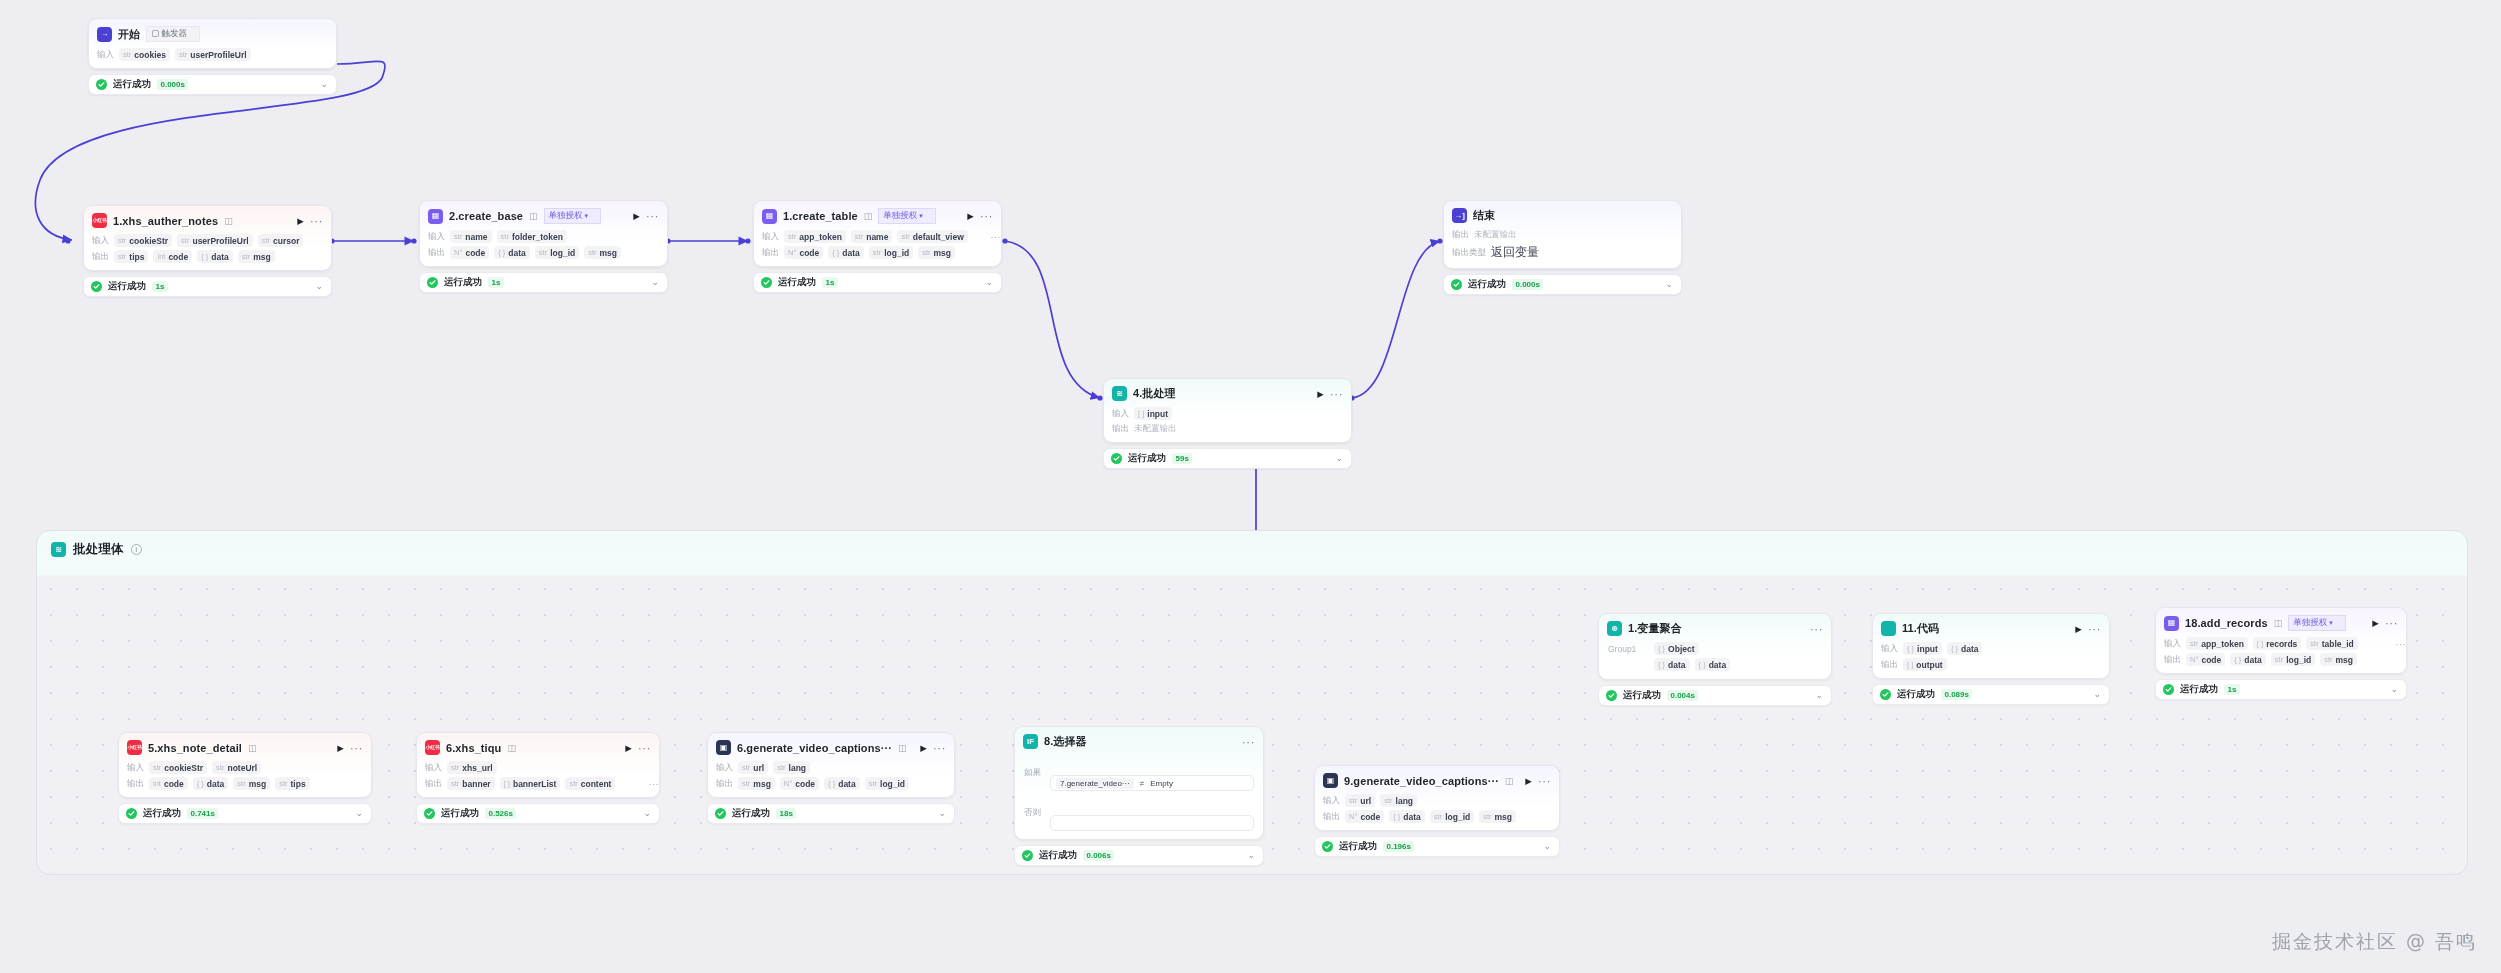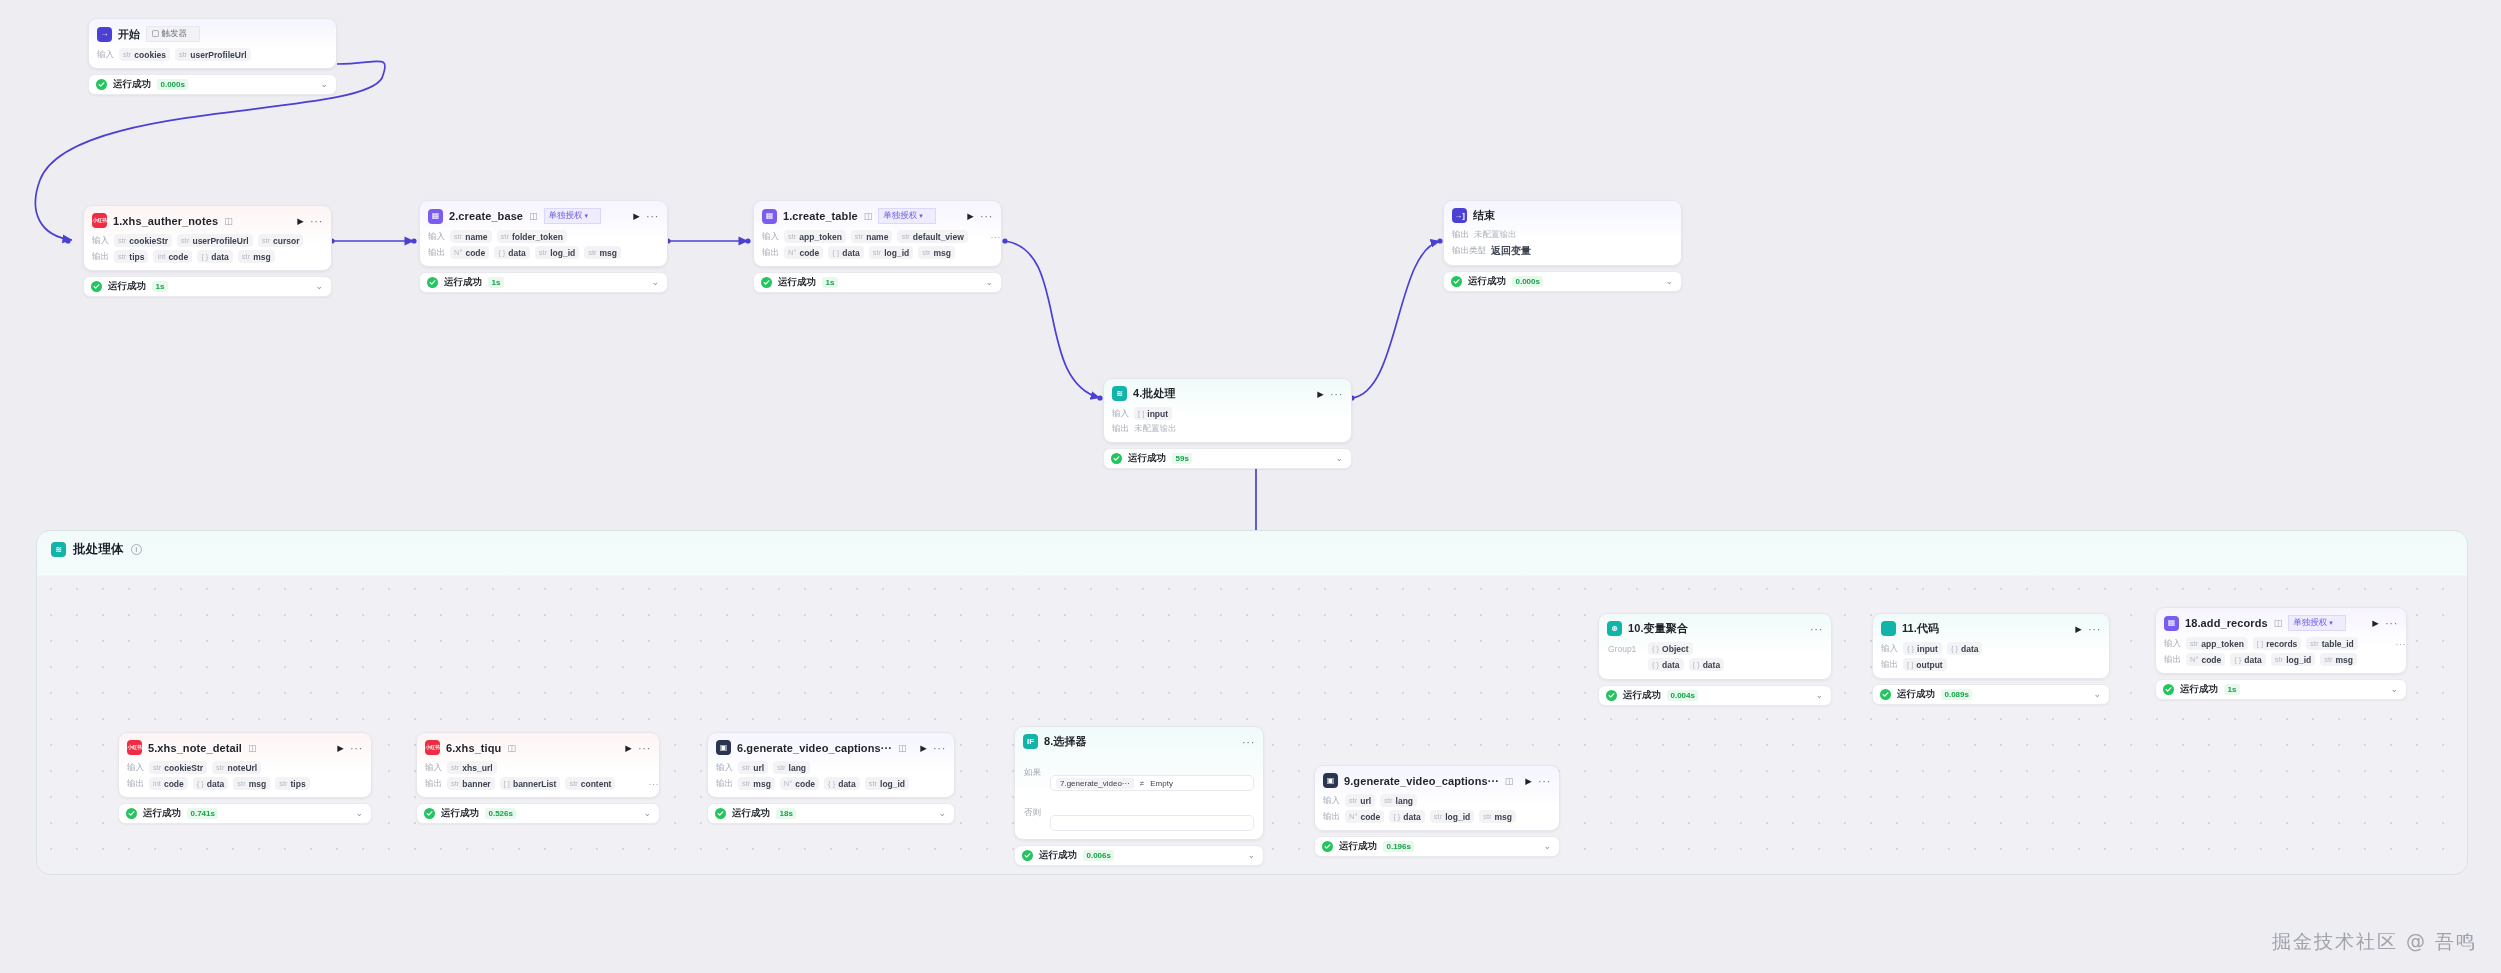--- a/index.html
+++ b/index.html
@@ -91,39 +91,39 @@
   .io-row:last-child { margin-bottom: 7px; }
   .io-label { font-size: 8.5px; color: #a3a8b3; flex: 0 0 auto; }
   .chip {
     display: inline-flex; gap: 3px;
     background: #f3f3f6; border-radius: 4px;
     padding: 1.5px 4px; flex: 0 0 auto;
   }
   .chip .t { font-size: 7.5px; color: #b6bac3; }
   .chip .n { font-size: 8.5px; color: #3d4250; font-weight: 600; }
   .chip-more { font-size: 9px; color: #9aa0ab; letter-spacing: .5px; line-height: 6px; }
-  .plain-val { font-size: 10px; color: #3d4250; font-weight: 700; }
+  .plain-val { font-size: 12px; color: #3d4250; font-weight: 400; }
   .plain-muted { font-size: 8.5px; color: #b0b5bf; }
 
   
   .sel-row { display: flex; align-items: center; gap: 6px; padding: 0 9px 0 9px; margin-bottom: 4px; }
   .sel-label { font-size: 8.5px; color: #a3a8b3; flex: 0 0 20px; }
   .sel-box {
     flex: 1 1 auto; height: 16px; border: 1px solid #e8e8ee; border-radius: 5px;
     background: #fff; display: flex; align-items: center; gap: 6px; padding: 0 5px;
     overflow: hidden;
     margin-top: 20px;
   }
   .sel-ref { font-size: 8px; color: #3d4250; background: #f3f3f6; border-radius: 3px; padding: 1px 4px; white-space: nowrap; overflow: hidden; }
   .sel-op { font-size: 8px; color: #7b8090; }
   .sel-rhs { font-size: 8px; color: #3d4250; }
   .sel-row:last-of-type { margin-bottom: 8px; }
 
   
-  .agg-row { display: flex; align-items: flex-start; gap: 4px; padding: 0 9px; margin-bottom: 3px; }
+  .agg-row { display: flex; align-items: flex-start; gap: 10px; padding: 0 9px; margin-bottom: 3px; }
   .agg-label { font-size: 8.5px; color: #b0b5bf; flex: 0 0 36px; padding-top: 2px; }
   .agg-chips { display: flex; gap: 5px; flex-wrap: wrap; }
   .agg-row:last-of-type { margin-bottom: 8px; }
 
   
   .status {
     margin-top: 5px;
     background: #ffffff; border: 1px solid #e9e9ee; border-radius: 7px;
     height: 21px;
     display: flex; align-items: center; gap: 6px;
@@ -738,21 +738,21 @@
         <span class="status-text">运行成功</span>
         <span class="dur">0.196s</span>
         <span class="status-sp"></span>
         <span class="chev">⌄</span>
       </div>
     </div>
   <div class="node" style="left:1598px;top:613px; width:234px;">
       <div class="card tinted-teal">
         <div class="card-head">
           <span class="nicon" style="background:#12b3a8">⊛</span>
-          <span class="ntitle">10.变量聚合</span>
+          <span class="ntitle">1.变量聚合</span>
           <span class="head-spacer"></span>
           <span class="dots">···</span>
         </div>
         <div class="agg-row">
           <span class="agg-label">Group1</span>
           <span class="agg-chips">
             <span class="chip">
               <span class="t">{ }</span>
               <span class="n">Object</span>
             </span>

